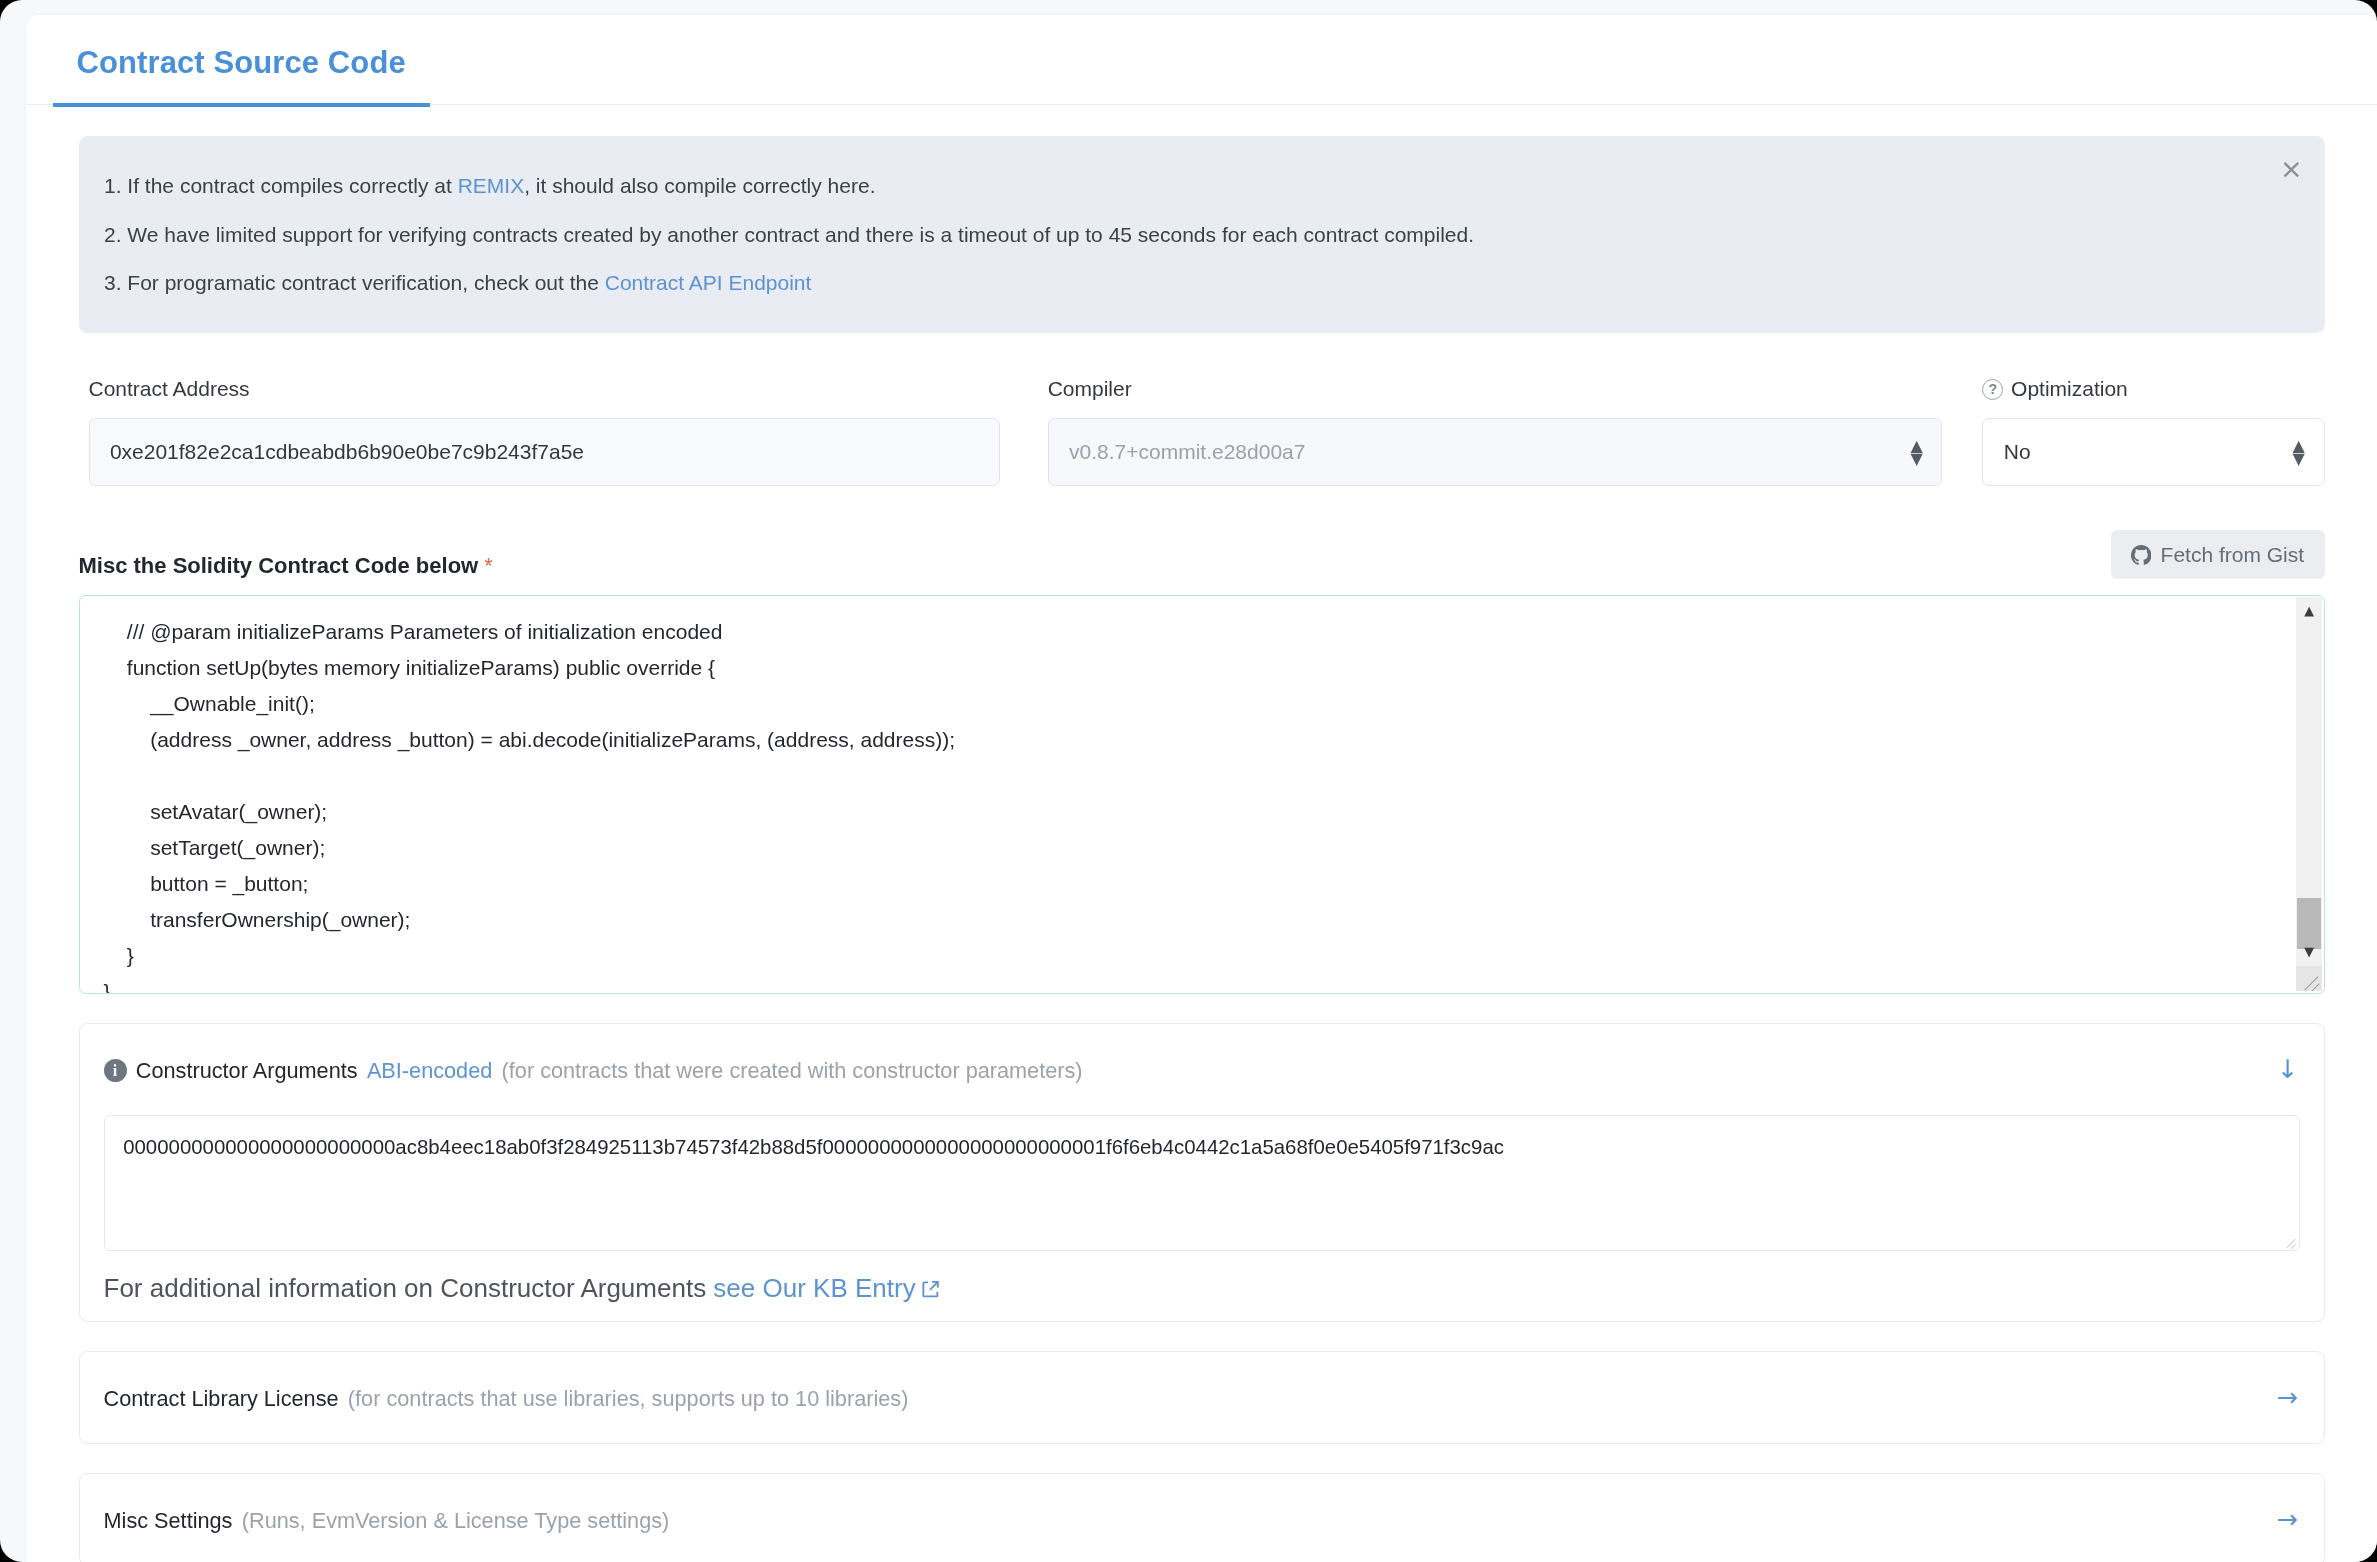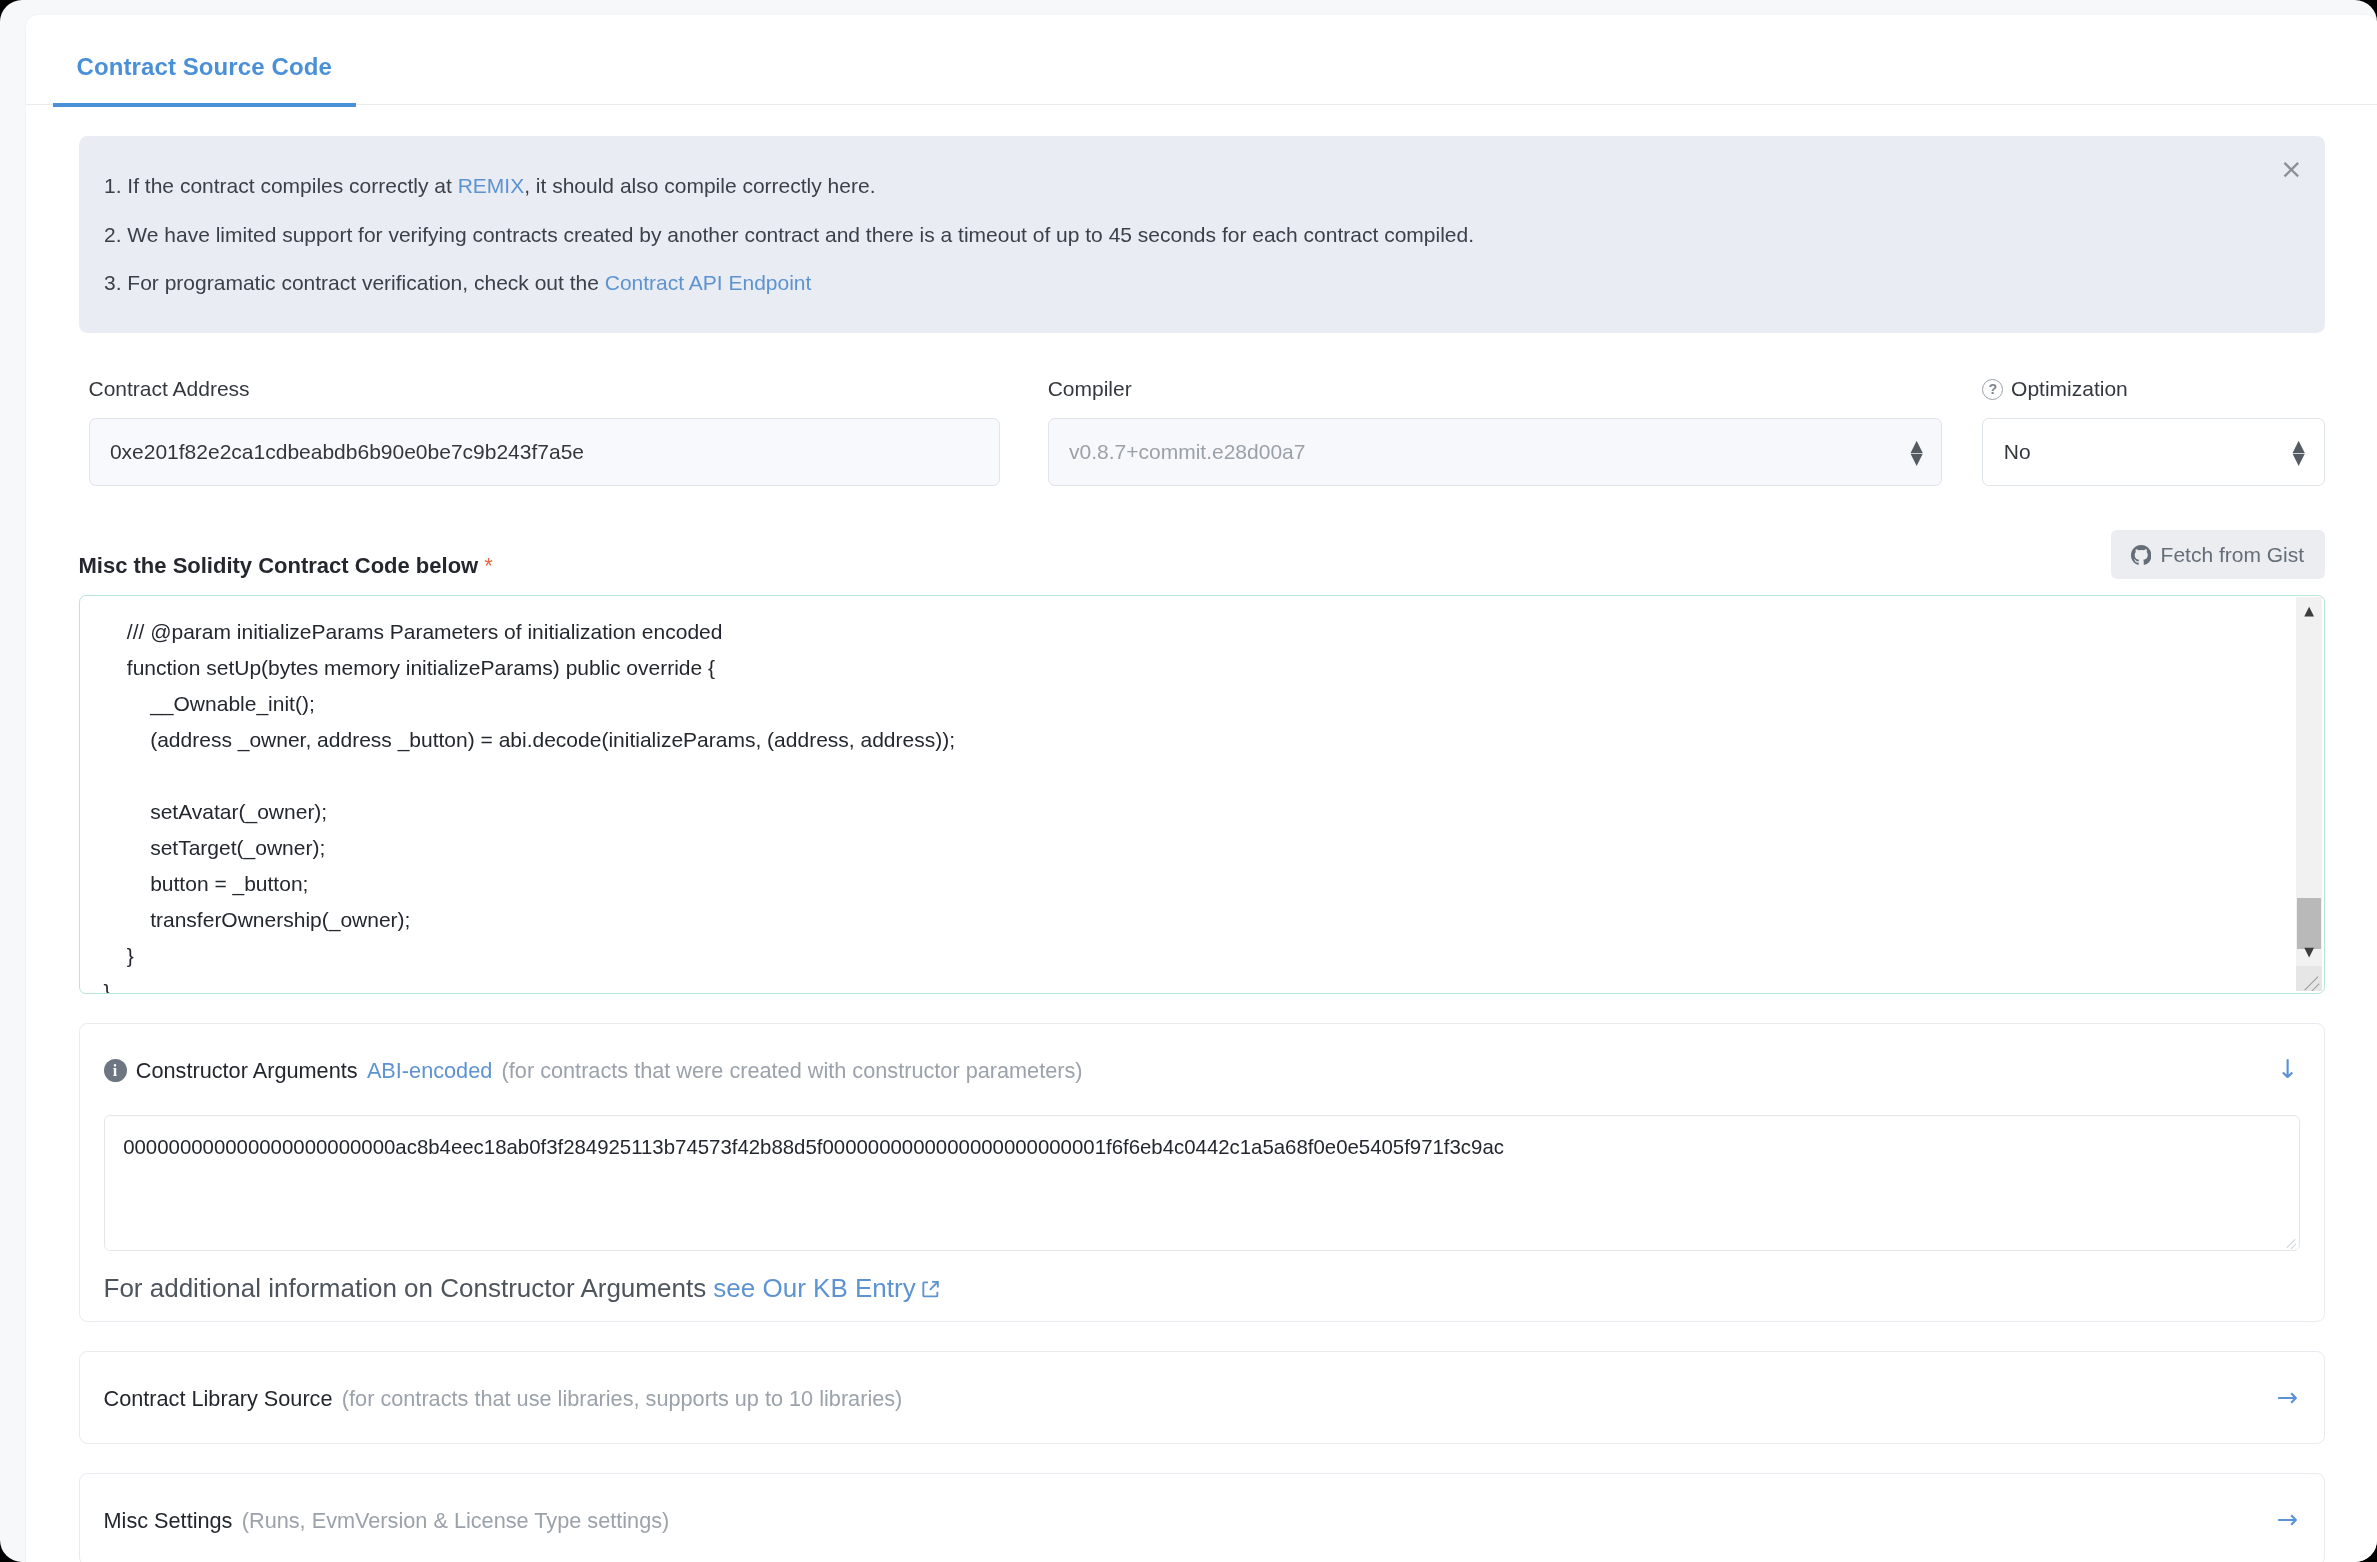--- a/index.html
+++ b/index.html
@@ -30,21 +30,21 @@
 
   
   .tabbar {
     height: 90px;
     border-bottom: 1.7px solid #e9ecef;
     padding-left: 27px;
     display: flex;
     align-items: flex-end;
   }
   .tab {
-    font-size: 24px;
+    font-size: 31px;
     font-weight: bold;
     color: #4a90d9;
     padding: 0 24px 22px 24px;
     border-bottom: 4.2px solid #4a90d9;
     margin-bottom: -2.5px;
     cursor: pointer;
     letter-spacing: 0.1px;
   }
 
   .body-wrap { padding: 0 53px 51px 53px; }
@@ -390,21 +390,21 @@
                   <path d="M6 2H2.8A.8.8 0 0 0 2 2.8v10.4a.8.8 0 0 0 .8.8h10.4a.8.8 0 0 0 .8-.8V10"></path>
                   <path d="M9.5 1.6H14.4V6.5"></path>
                   <path d="M14.2 1.8 7.6 8.4"></path>
                 </svg></span>
           </div>
         </div>
       </div>
 
       <div class="panel">
         <div class="panel-head">
-          <span>Contract Library Source</span>
+          <span>Contract Library License</span>
           <span class="muted-txt">(for contracts that use libraries, supports up to 10 libraries)</span>
           <span class="panel-arrow">→</span>
         </div>
       </div>
 
       <div class="panel">
         <div class="panel-head">
           <span>Misc Settings</span>
           <span class="muted-txt">(Runs, EvmVersion &amp; License Type settings)</span>
           <span class="panel-arrow">→</span>

